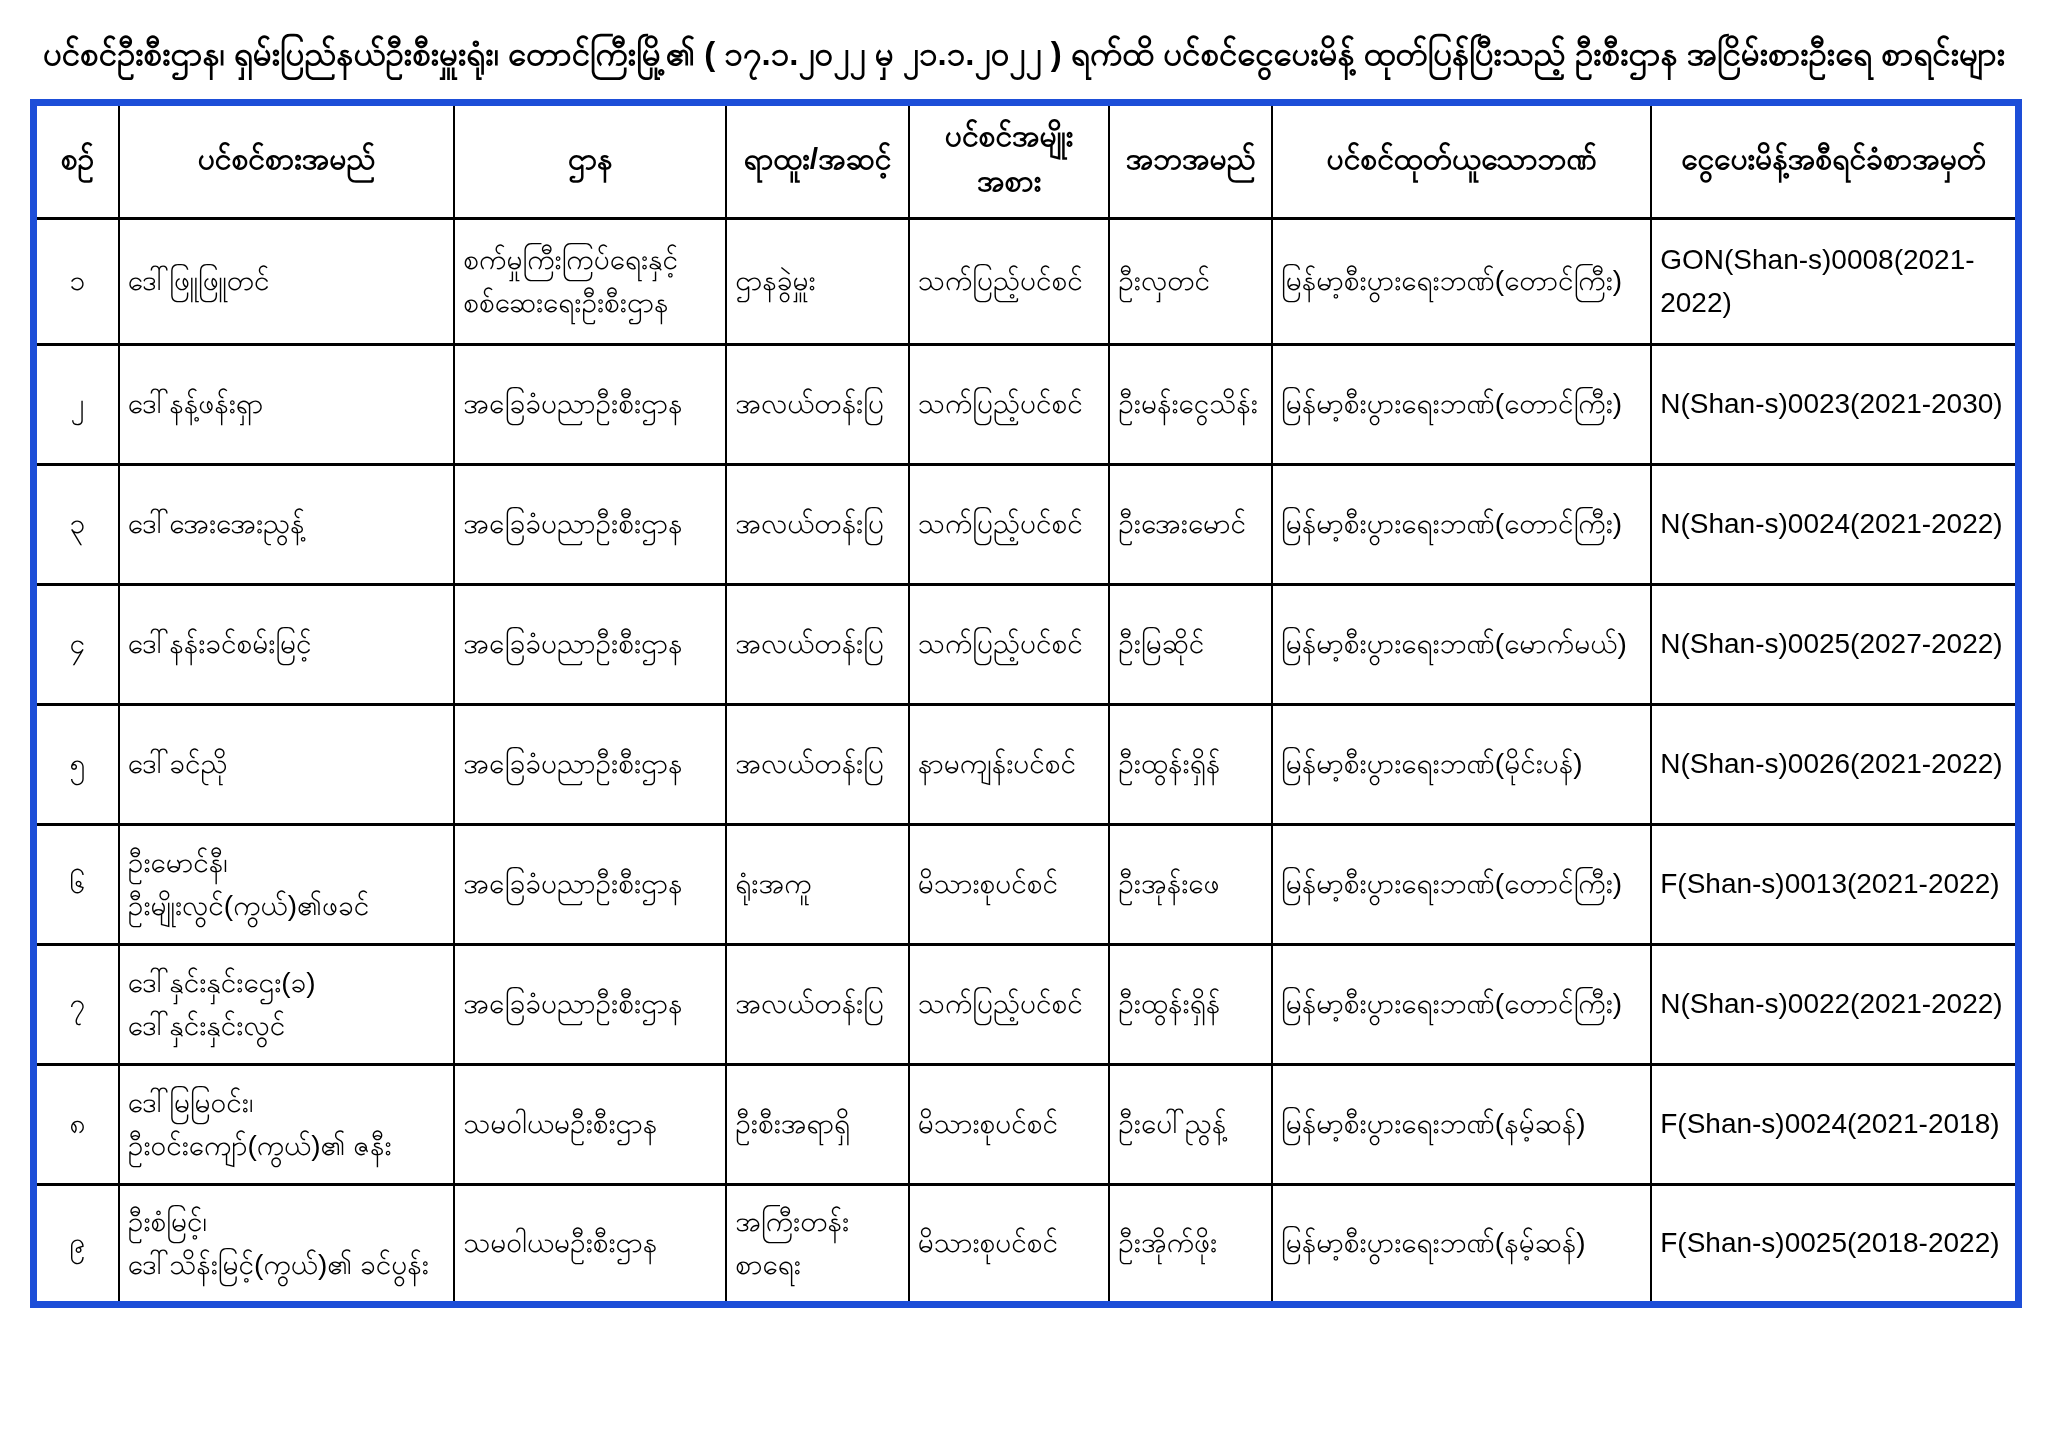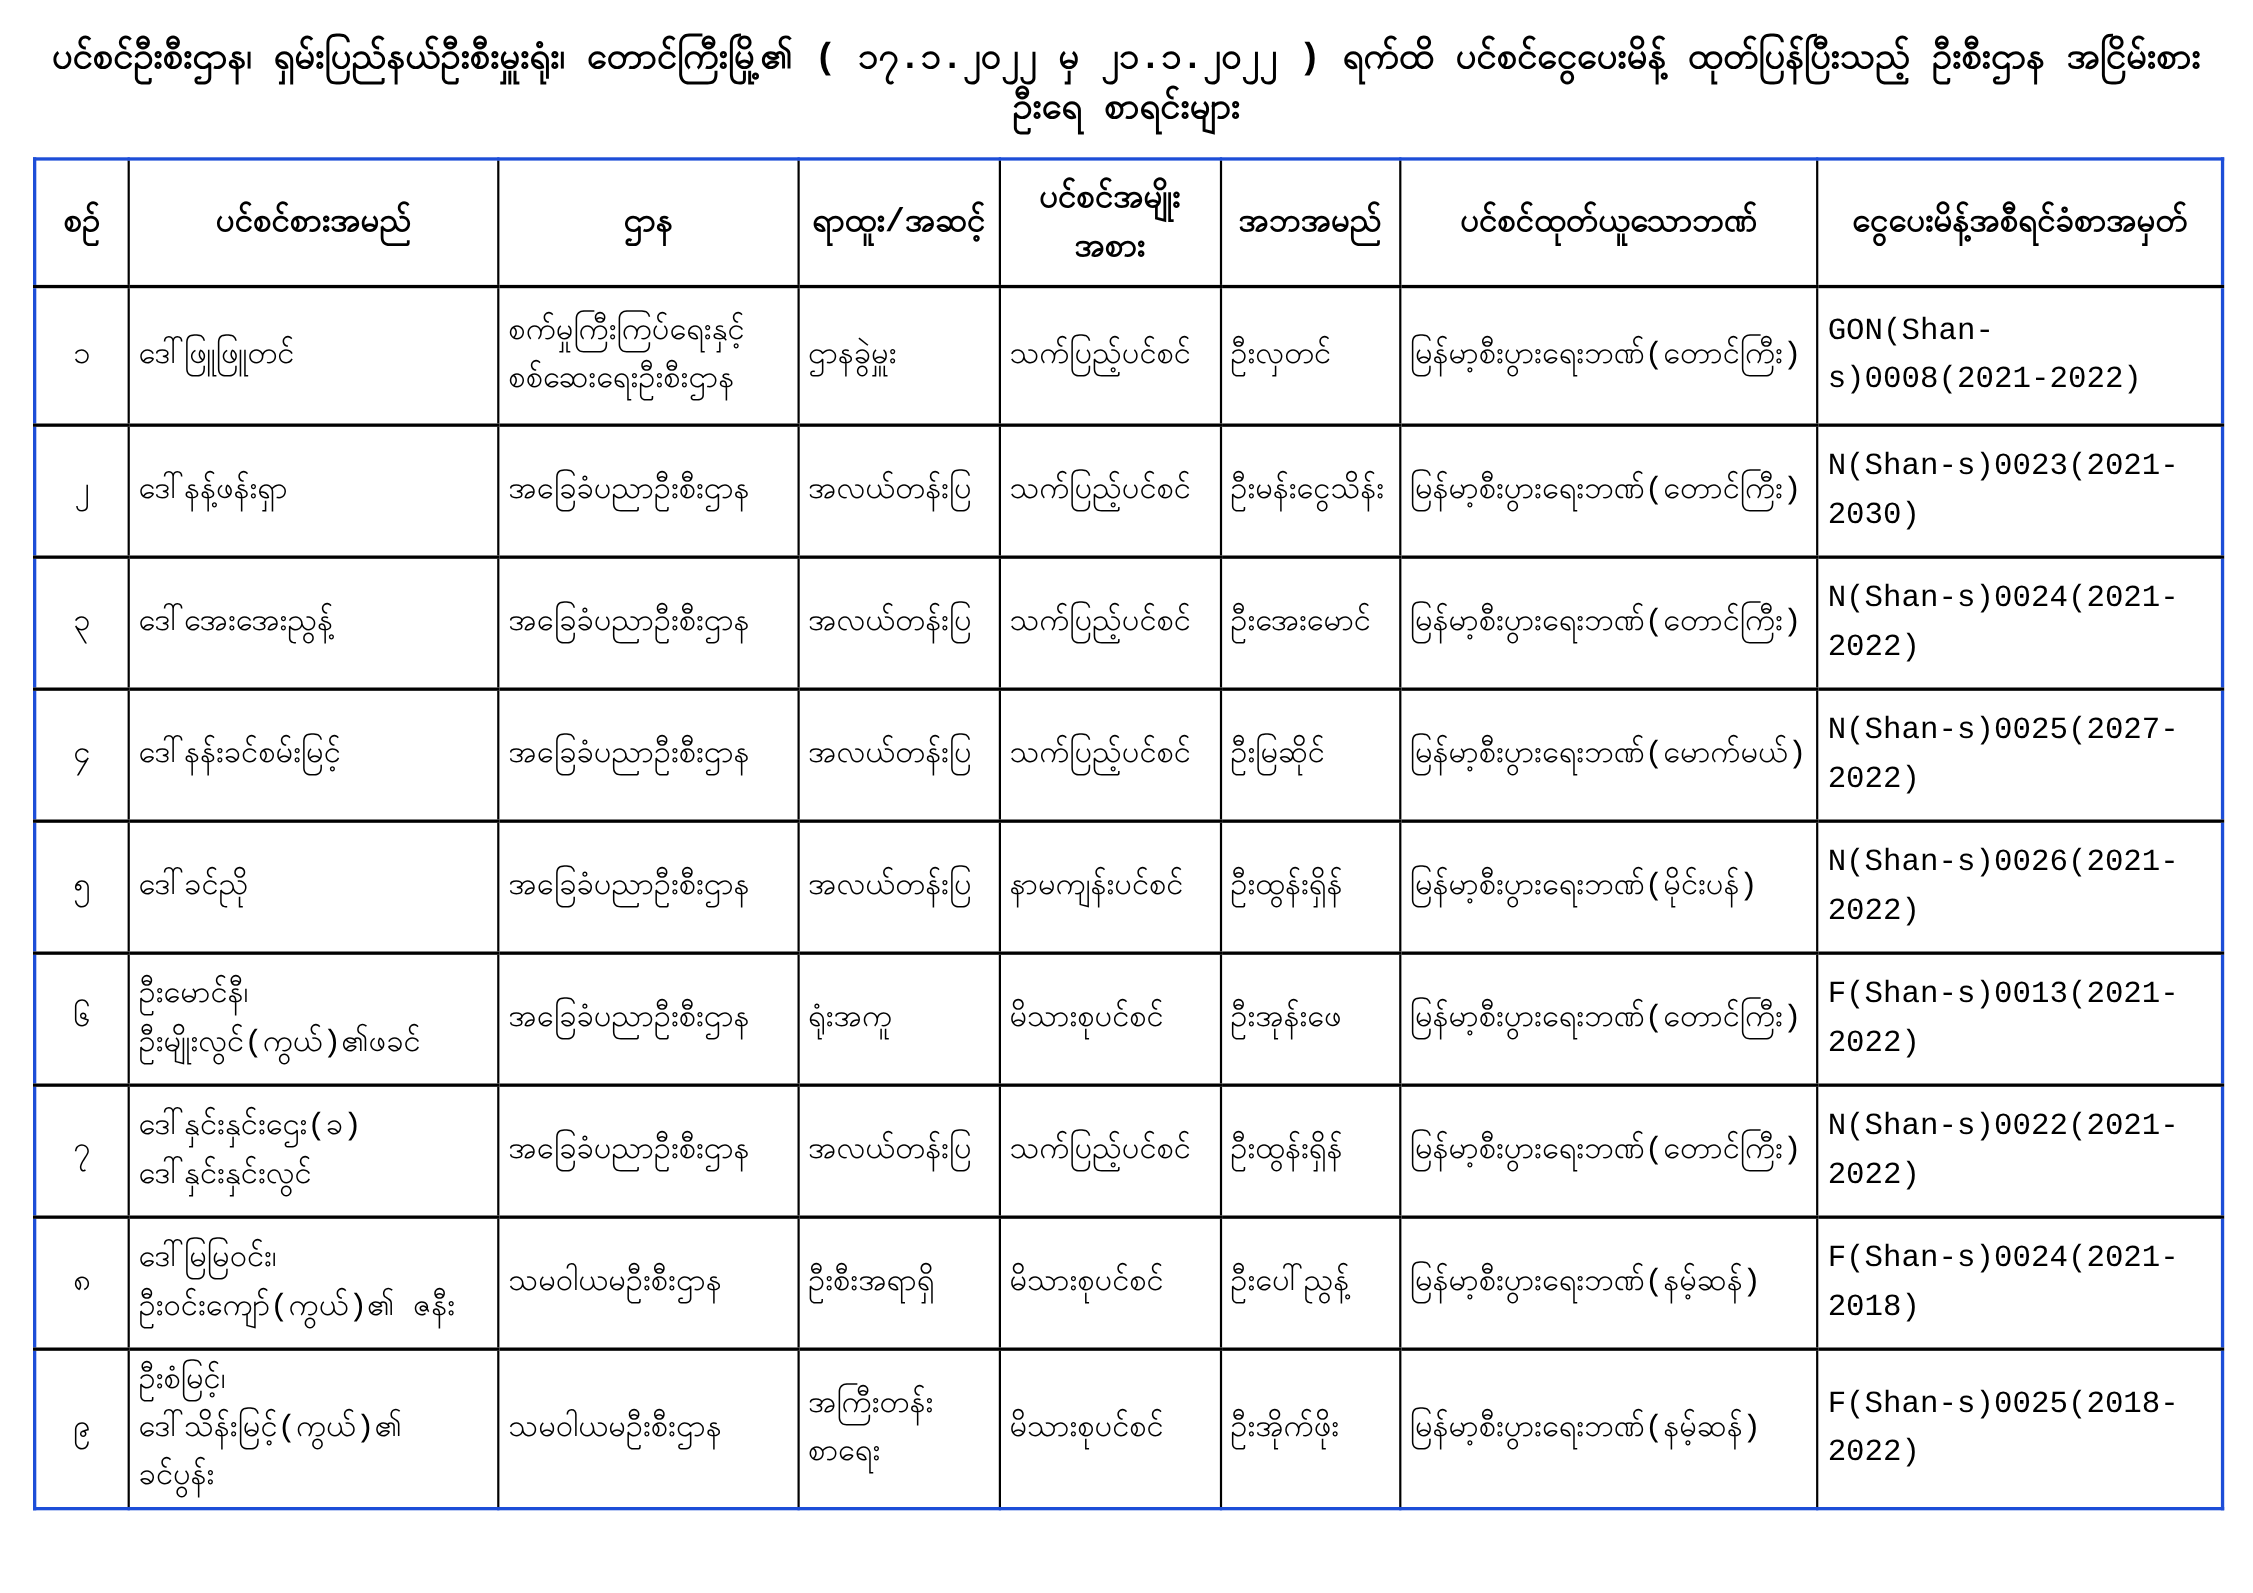--- a/index.html
+++ b/index.html
@@ -9,21 +9,20 @@
     font-family: "Liberation Sans", sans-serif;
     color: #000000;
   }
   .page {
     width: 2048px;
     height: 1448px;
     background: #ffffff;
     box-sizing: border-box;
     padding: 26px 28px 0 28px;
     overflow: hidden;
-    font-family: Liberation Mono, monospace;
   }
   .doc-title {
     text-align: center;
     font-size: 33px;
     font-weight: bold;
     line-height: 1.35;
     margin: 6px 10px 22px 10px;
     letter-spacing: 0;
   }
   table.pension-table {
@@ -33,21 +32,21 @@
     margin: 0 auto 0 2px;
   }
   table.pension-table th,
   table.pension-table td {
     border: 2px solid #000000;
     vertical-align: middle;
     box-sizing: border-box;
     overflow: hidden;
   }
   table.pension-table {
-    border: 3px solid #1d4ed8;
+    border: 7px solid #1d4ed8;
   }
   table.pension-table tbody tr td {
     border-top-width: 3px;
   }
   th.col-header {
     font-size: 30px;
     font-weight: bold;
     text-align: center;
     height: 116px;
     padding: 4px 6px;

